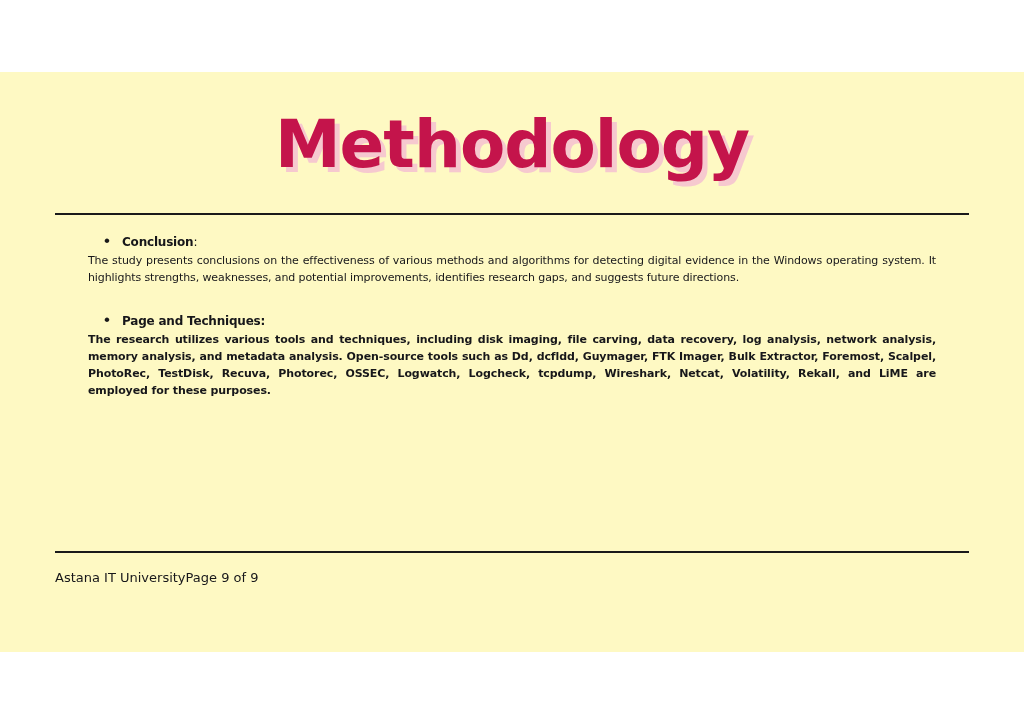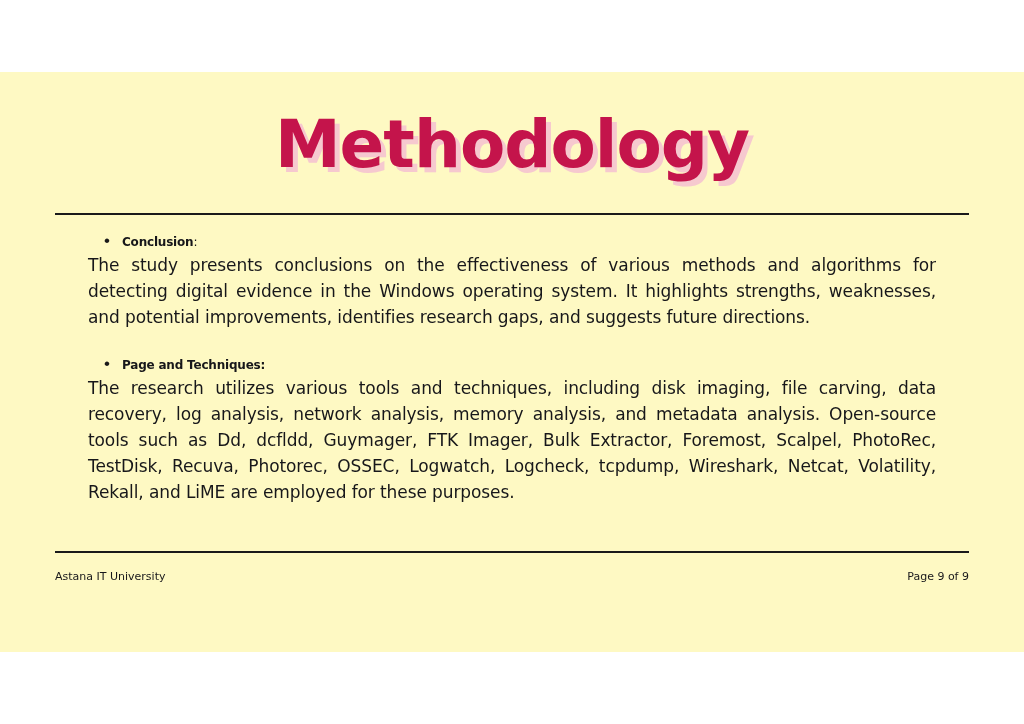--- a/index.html
+++ b/index.html
@@ -74,43 +74,44 @@
     font-size: 12px;
     color: #17171a;
     letter-spacing: -0.2px;
     text-align: center;
   }
   .bullet-label .suffix {
     font-weight: normal;
   }
   .para {
     font-family: "DejaVu Sans", sans-serif;
-    font-size: 17px;
+    font-size: 11px;
     line-height: 1.52;
     color: #17171a;
     text-align: justify;
     margin: 0;
     letter-spacing: -0.1px;
   }
   .para.last-left {
     text-align: justify;
+    font-weight: bold;
   }
   .spacer {
     height: 25px;
   }
   .footer {
     position: absolute;
     left: 55px;
     right: 55px;
     top: 498px;
     display: flex;
-    justify-content: space-between;
+    justify-content: flex-start;
     align-items: center;
     font-family: "DejaVu Sans", sans-serif;
-    font-size: 11px;
+    font-size: 13px;
     color: #17171a;
   }
 </style>
 </head>
 <body>
 
 <div class="slide">
 
   <div class="title-wrap">
     <span class="title">Methodology</span>

